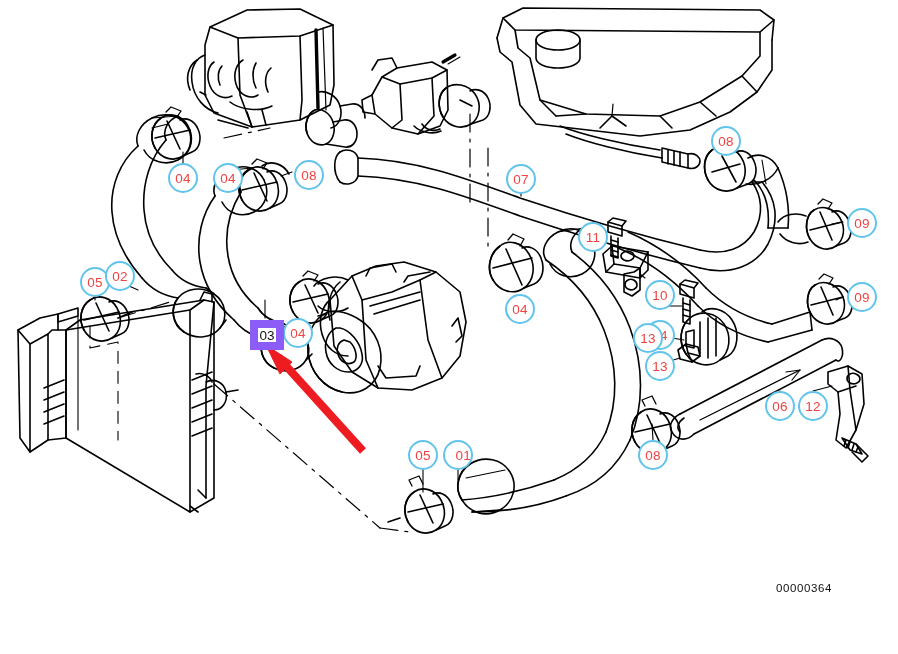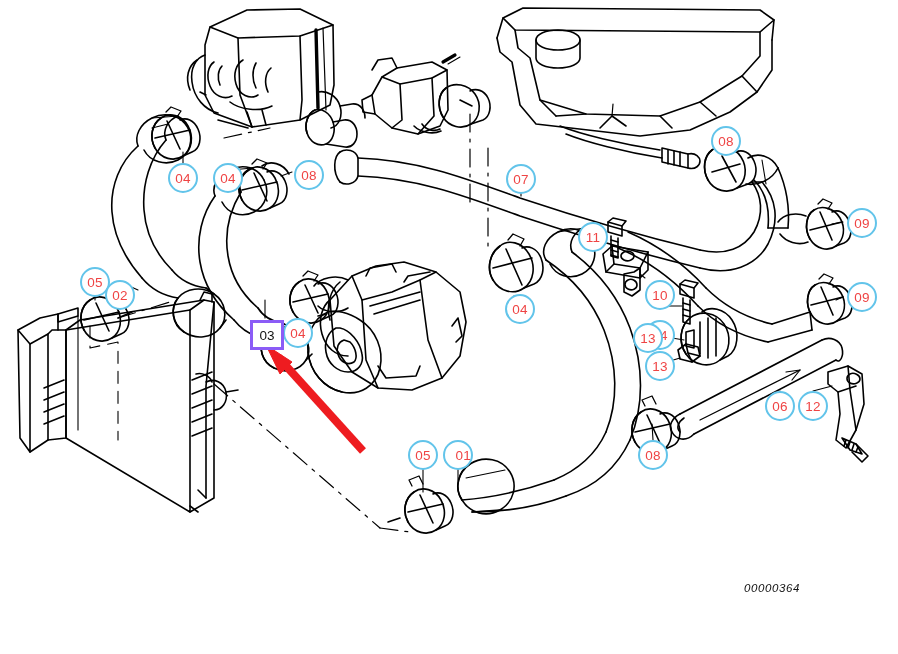--- a/index.html
+++ b/index.html
@@ -5,21 +5,21 @@
   html,body{margin:0;padding:0;background:#ffffff;}
   body{width:898px;height:654px;overflow:hidden;
        font-family:"Liberation Sans",sans-serif;}
   #stage{position:relative;width:898px;height:654px;background:#fff;}
   #art{position:absolute;left:0;top:0;width:898px;height:654px;}
   .callout{position:absolute;width:30px;height:30px;border-radius:50%;
            border:2.5px solid #62c4ea;background:#fff;
            display:flex;align-items:center;justify-content:center;
            font-size:13.5px;color:#ef4444;letter-spacing:.2px;
            box-sizing:border-box;}
-  .hlbox{position:absolute;width:34px;height:30px;border:3px solid #8b5cf6;
+  .hlbox{position:absolute;width:34px;height:30px;border:8px solid #8b5cf6;
          background:#fff;box-sizing:border-box;}
   .hlbox .inner{position:absolute;left:0;top:0;right:0;bottom:0;
          display:flex;align-items:center;justify-content:center;
          font-size:13.5px;color:#111;}
   #partno{position:absolute;font-size:11.5px;color:#111;letter-spacing:.6px;
           font-family:"Liberation Sans",sans-serif;}
 </style>
 </head>
 <body>
 
@@ -388,21 +388,21 @@
       </div>
       <div class="callout" style="left: 711px; top: 126px;">
         <span>08</span>
       </div>
       <div class="callout" style="left: 847px; top: 208px;">
         <span>09</span>
       </div>
       <div class="callout" style="left: 80px; top: 267px;">
         <span>05</span>
       </div>
-      <div class="callout" style="left: 105px; top: 280px; align-items: center;">
+      <div class="callout" style="left: 105px; top: 261px; align-items: center;">
         <span>02</span>
       </div>
       <div class="callout" style="left: 578px; top: 222px;">
         <span>11</span>
       </div>
       <div class="callout" style="left: 645px; top: 280px;">
         <span>10</span>
       </div>
       <div class="callout" style="left: 505px; top: 294px;">
         <span>04</span>
@@ -436,14 +436,14 @@
       </div>
       <div class="callout" style="left: 443px; top: 440px; justify-content: flex-end;">
         <span>01</span>
       </div>
     </div>
 
   <div class="hlbox" id="hl" style="left: 250px; top: 320px;">
     <div class="inner">03</div>
   </div>
 
-  <div id="partno" style="left:744px;top:582px;font-style:italic;">00000364</div>
+  <div id="partno" style="left:776px;top:582px;">00000364</div>
 </div>
 
 </body></html>

